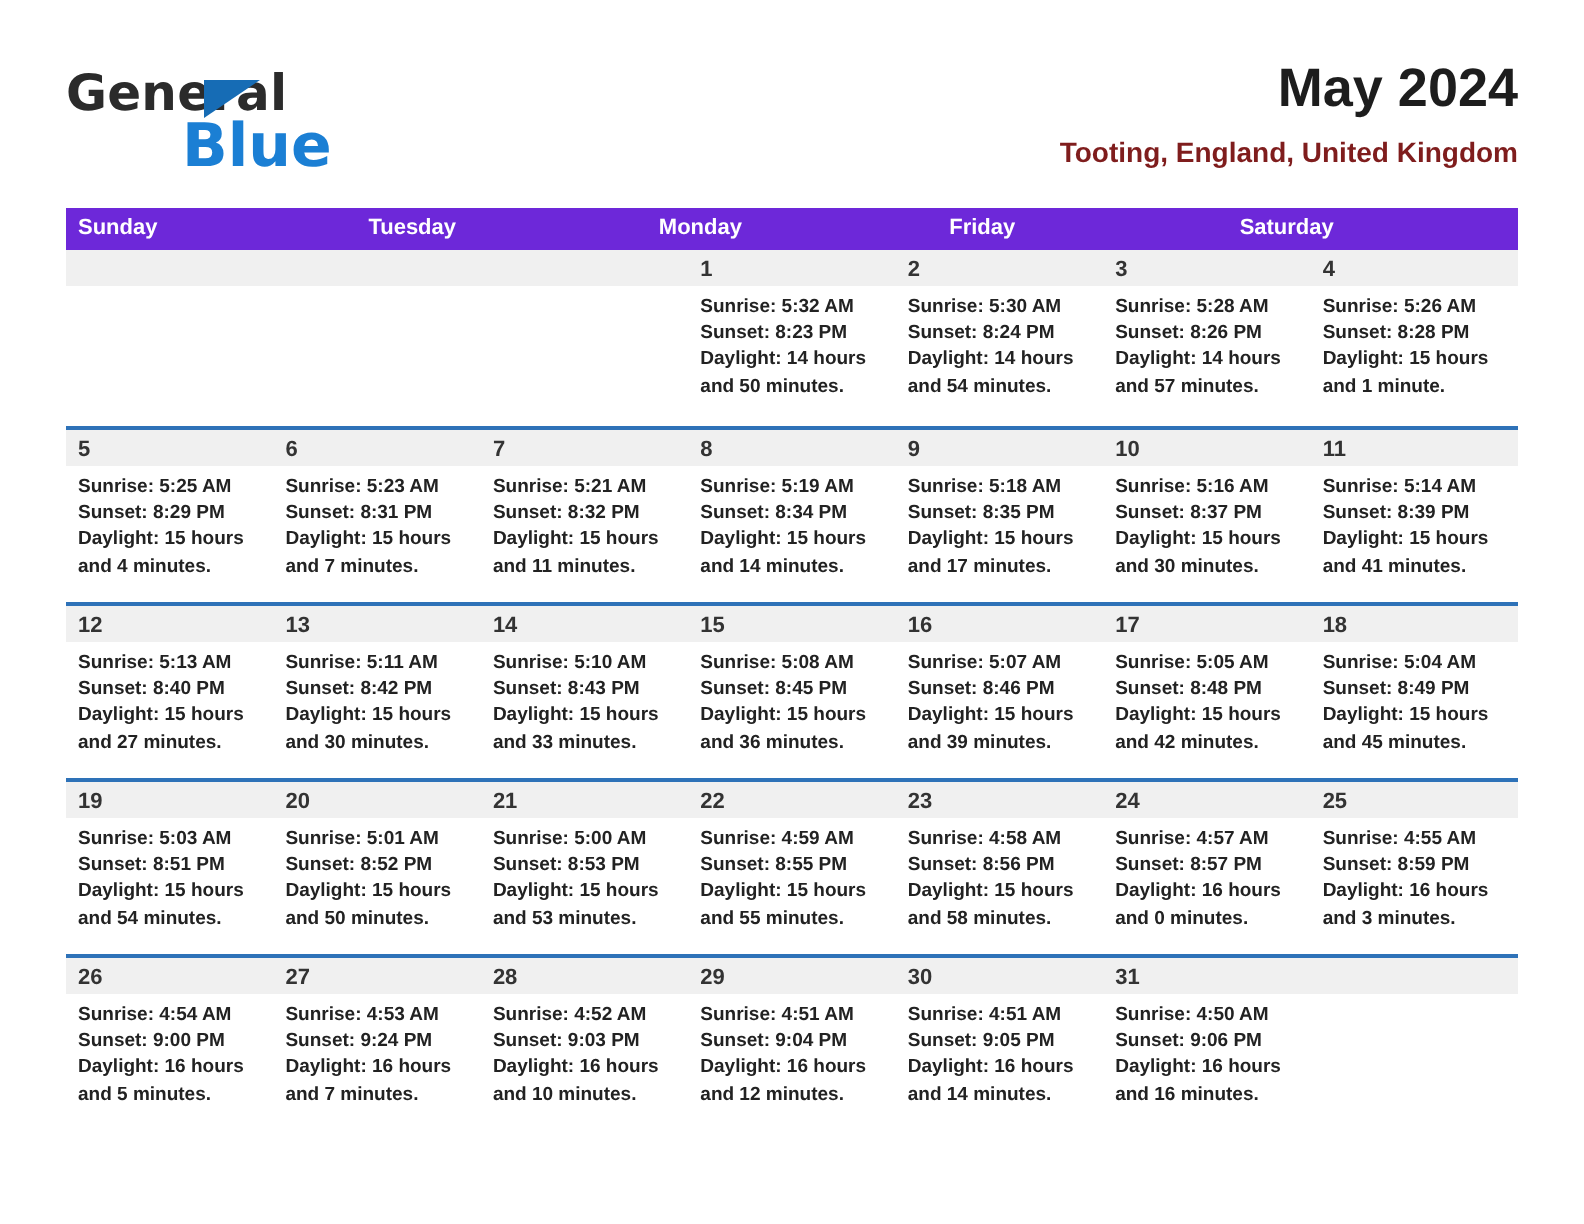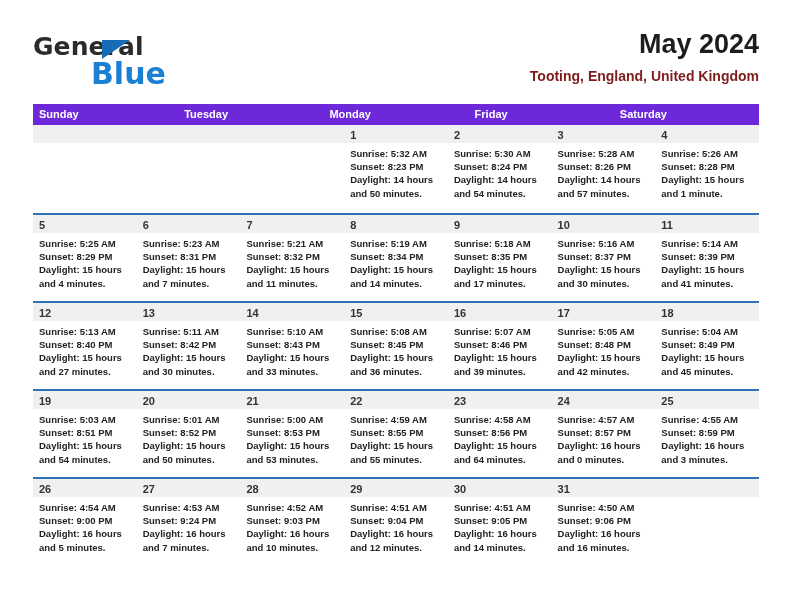--- a/index.html
+++ b/index.html
@@ -386,21 +386,21 @@
               <div class="day-line">Daylight: 15 hours</div>
               <div class="day-line">and 55 minutes.</div>
             </div>
           </div>
           <div class="day">
             <div class="day-number-strip"><span class="day-number">23</span></div>
             <div class="day-body">
               <div class="day-line">Sunrise: 4:58 AM</div>
               <div class="day-line">Sunset: 8:56 PM</div>
               <div class="day-line">Daylight: 15 hours</div>
-              <div class="day-line">and 64 minutes.</div>
+              <div class="day-line">and 58 minutes.</div>
             </div>
           </div>
           <div class="day">
             <div class="day-number-strip"><span class="day-number">24</span></div>
             <div class="day-body">
               <div class="day-line">Sunrise: 4:57 AM</div>
               <div class="day-line">Sunset: 8:57 PM</div>
               <div class="day-line">Daylight: 16 hours</div>
               <div class="day-line">and 0 minutes.</div>
             </div>

